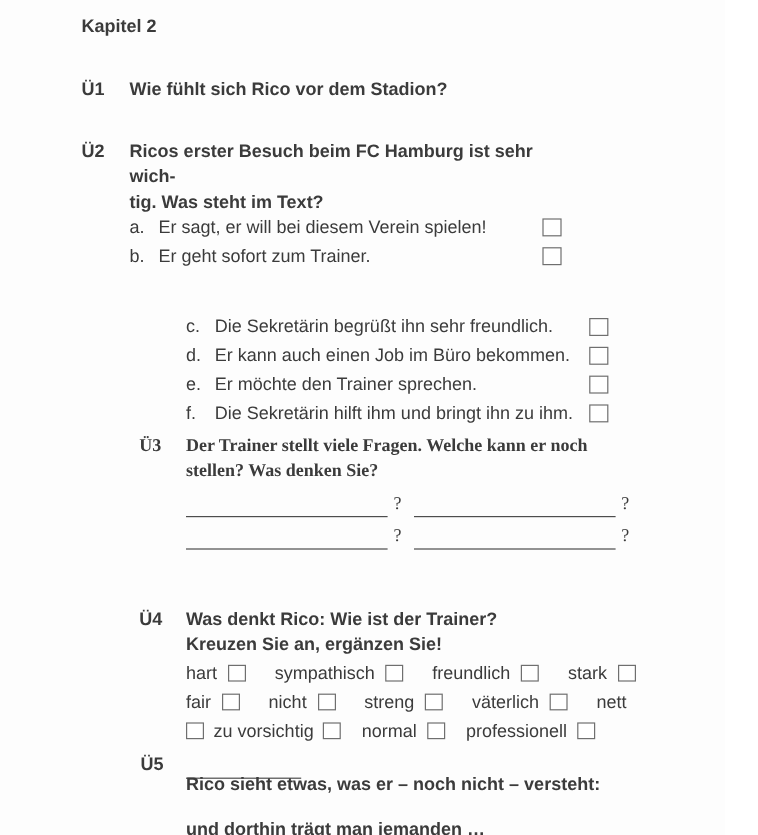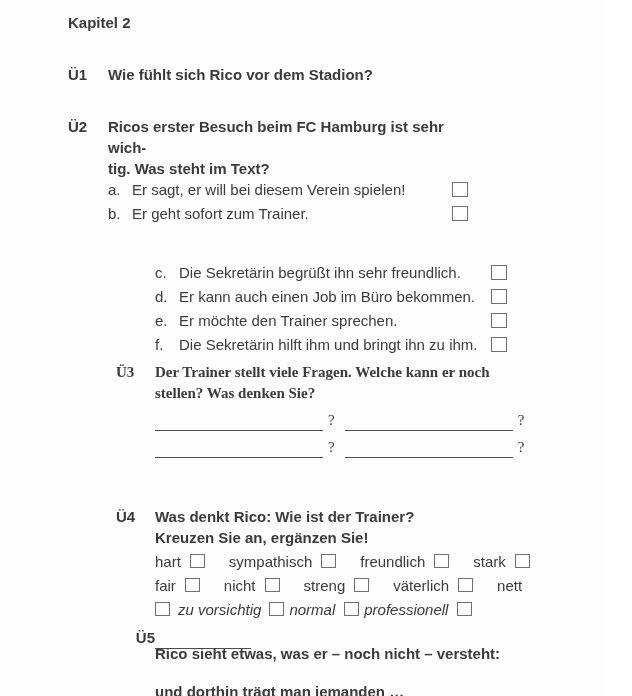--- a/index.html
+++ b/index.html
@@ -157,21 +157,21 @@
           <span>streng</span>
           <span class="cb sm"></span>
         </span>
         <span class="pair">
           <span>väterlich</span>
           <span class="cb sm"></span>
         </span>
         <span>nett</span>
       </div>
 
-      <div class="cbx-row" style="column-gap:5px;font-style:italic;">
+      <div class="cbx-row" style="column-gap:17px;">
         <span class="pair" style="gap:8px;">
           <span class="cb sm"></span>
           <span>zu vorsichtig</span>
           <span class="cb sm"></span>
         </span>
         <span class="pair">
           <span>normal</span>
           <span class="cb sm"></span>
         </span>
         <span class="pair">
@@ -180,21 +180,21 @@
         </span>
       </div>
 
       <div style="margin-top:13px;">
         <span class="blank" style="width:96px;"></span>
       </div>
     </div>
   </section>
 
   <section class="ex" style="left:117px; top:627px; width:430px;">
-    <div class="ex-label" style="flex:0 0 38px;text-align:right;">Ü5</div>
+    <div class="ex-label" style="flex:0 0 38px;">Ü5</div>
     <div class="ex-body bold">
       <div class="u5-line">Rico sieht etwas, was er – noch nicht – versteht:</div>
       <div class="u5-line">und dorthin trägt man jemanden …</div>
       <div class="u5-line">
         <span>Vor dem Stadion steht ein</span>
         <span class="blank" style="width:163px; margin-left:5px; margin-right:5px;"></span>
         <span>,</span>
       </div>
     </div>
   </section>

